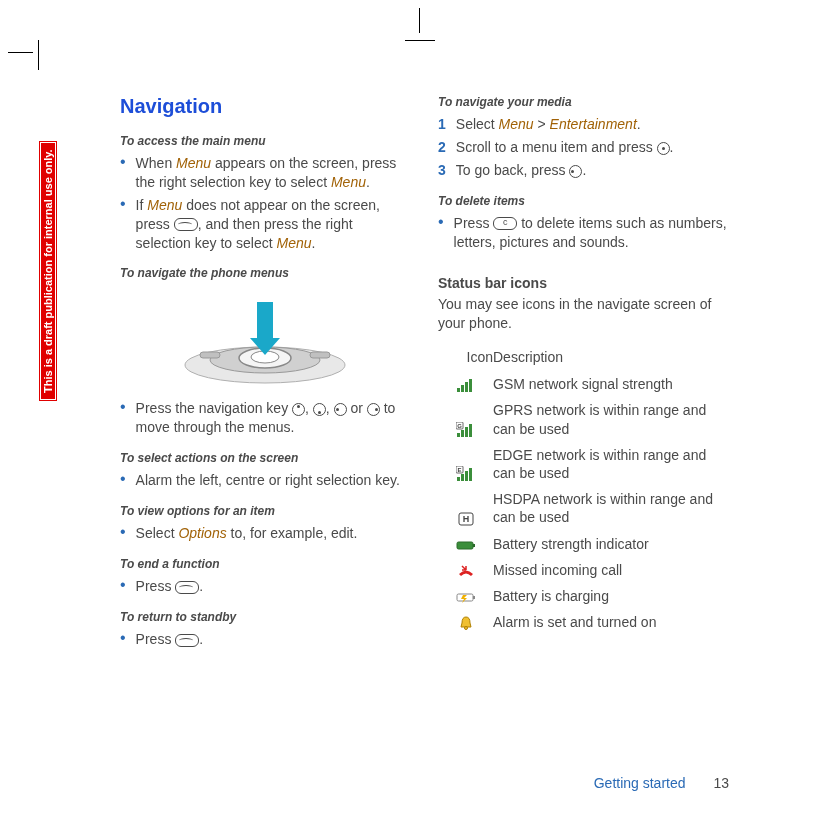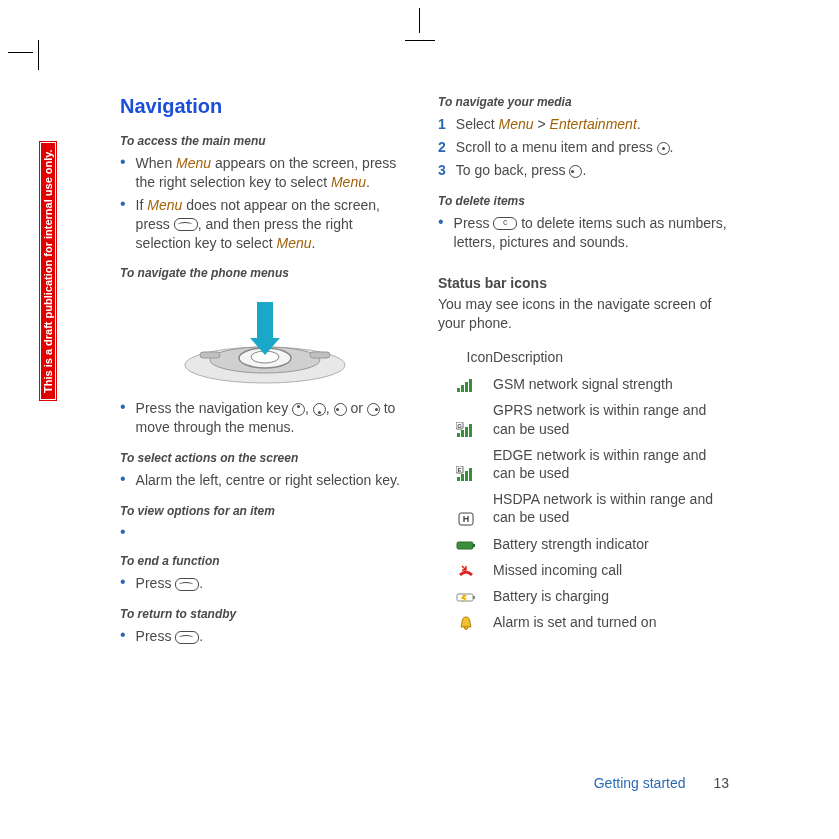--- a/index.html
+++ b/index.html
@@ -210,20 +210,21 @@
 
     <h3>To select actions on the screen</h3>
     <div class="bullet-row">
       <span class="bullet-dot">•</span>
       <span>Alarm the left, centre or right selection key.</span>
     </div>
 
     <h3>To view options for an item</h3>
     <div class="bullet-row">
       <span class="bullet-dot">•</span>
+      <span><span>Select </span><span class="link">Options</span><span> to, for example, edit.</span></span>
     </div>
 
     <h3>To end a function</h3>
     <div class="bullet-row">
       <span class="bullet-dot">•</span>
       <span><span>Press </span><span class="key-oval wave"></span><span>.</span></span>
     </div>
 
     <h3>To return to standby</h3>
     <div class="bullet-row">

